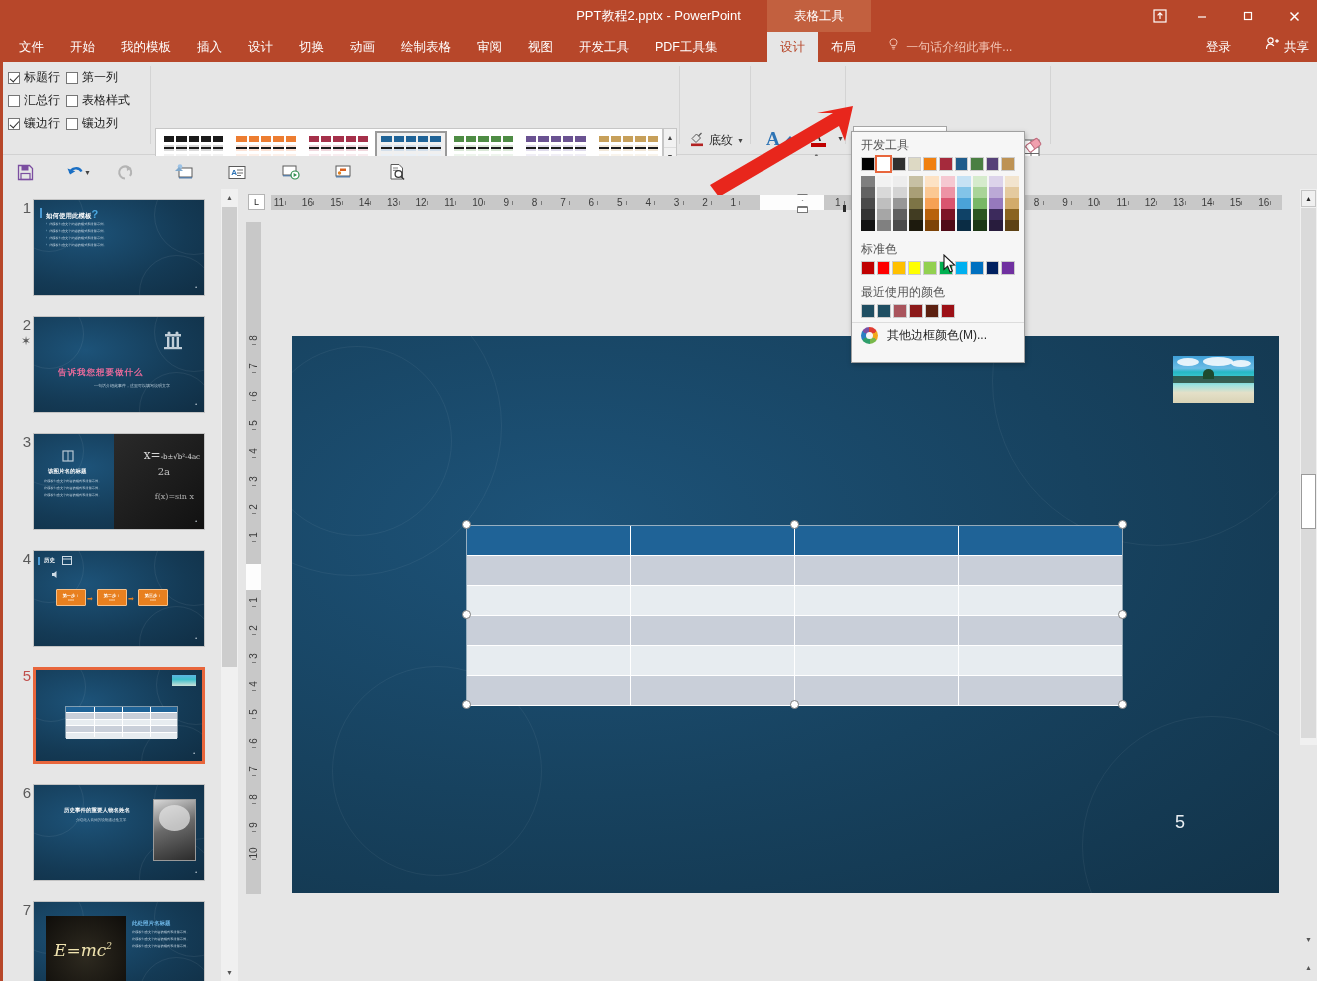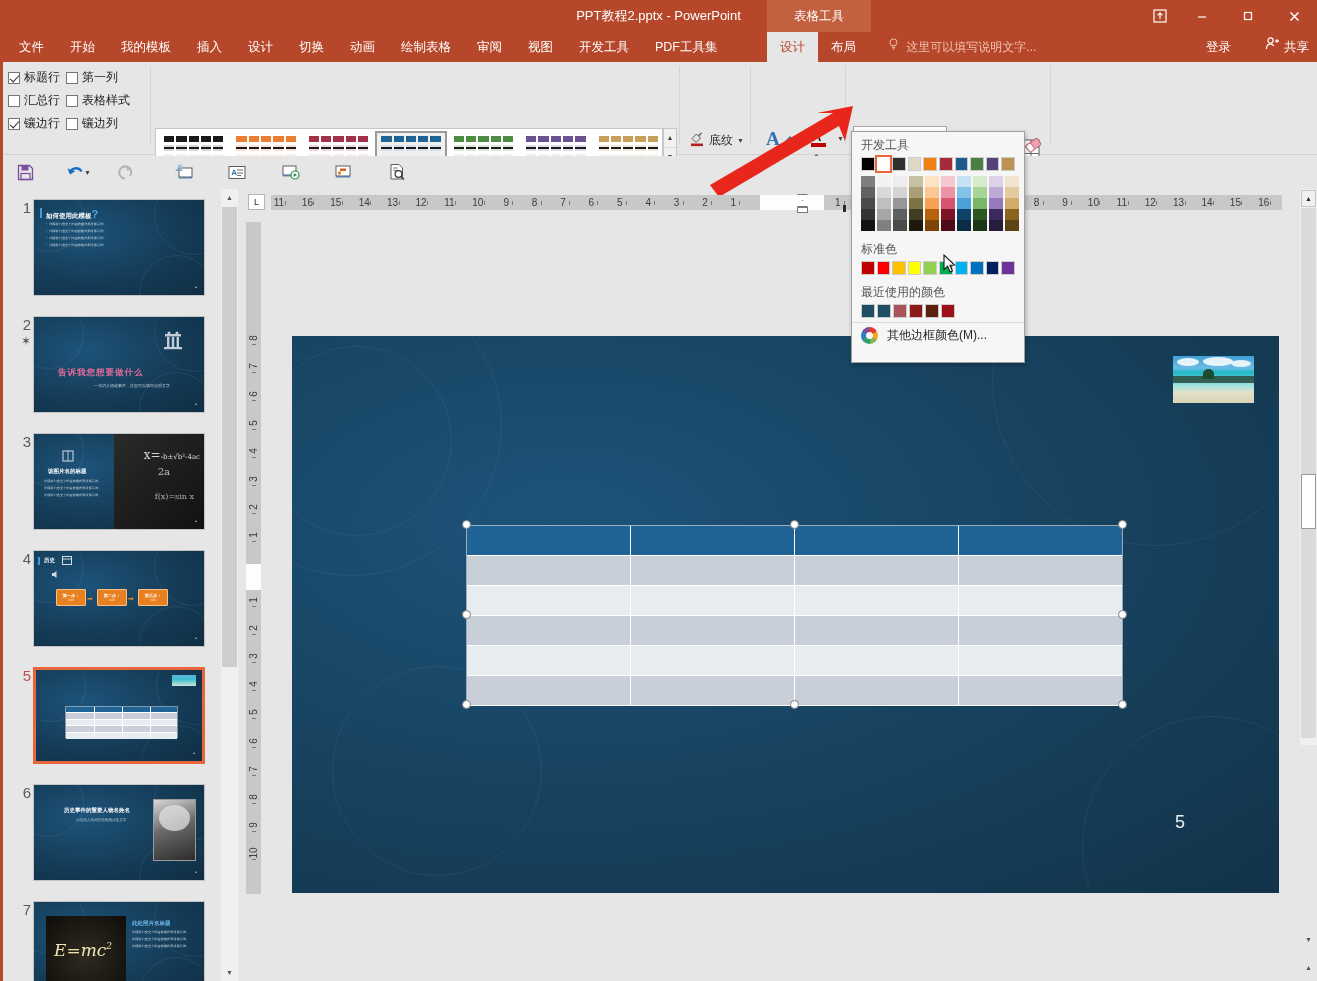--- a/index.html
+++ b/index.html
@@ -416,21 +416,21 @@
       <div class="tab">布局</div>
     </div>
     <div class="tellme">
       <span class="bulb">
         <svg width="11" height="13" viewBox="0 0 11 13">
             <path d="M5.5 1 C3.3 1 2 2.5 2 4.3 C2 5.7 3 6.6 3.4 7.6 L7.6 7.6 C8 6.6 9 5.7 9 4.3 C9 2.5 7.7 1 5.5 1 Z" fill="none" stroke="#f2c4b4" stroke-width="1"></path>
             <line x1="3.8" y1="9.3" x2="7.2" y2="9.3" stroke="#f2c4b4" stroke-width="1"></line>
             <line x1="4.4" y1="11" x2="6.6" y2="11" stroke="#f2c4b4" stroke-width="1"></line>
           </svg>
       </span>
-      <span>这里可以填写说明文字...</span>
+      <span>一句话介绍此事件...</span>
     </div>
     <div class="signin">登录</div>
     <div class="share">
       <span>
         <svg width="15" height="15" viewBox="0 0 15 15">
             <circle cx="5.5" cy="4.5" r="2.6" fill="none" stroke="#fff" stroke-width="1.2"></circle>
             <path d="M1.5 13 C1.5 9.8 3.3 8.2 5.5 8.2 C7 8.2 8.2 8.9 8.9 10" fill="none" stroke="#fff" stroke-width="1.2"></path>
             <path d="M10.2 5 L13.8 5 M12 3.2 L12 6.8" stroke="#fff" stroke-width="1.3"></path>
           </svg>
       </span>

